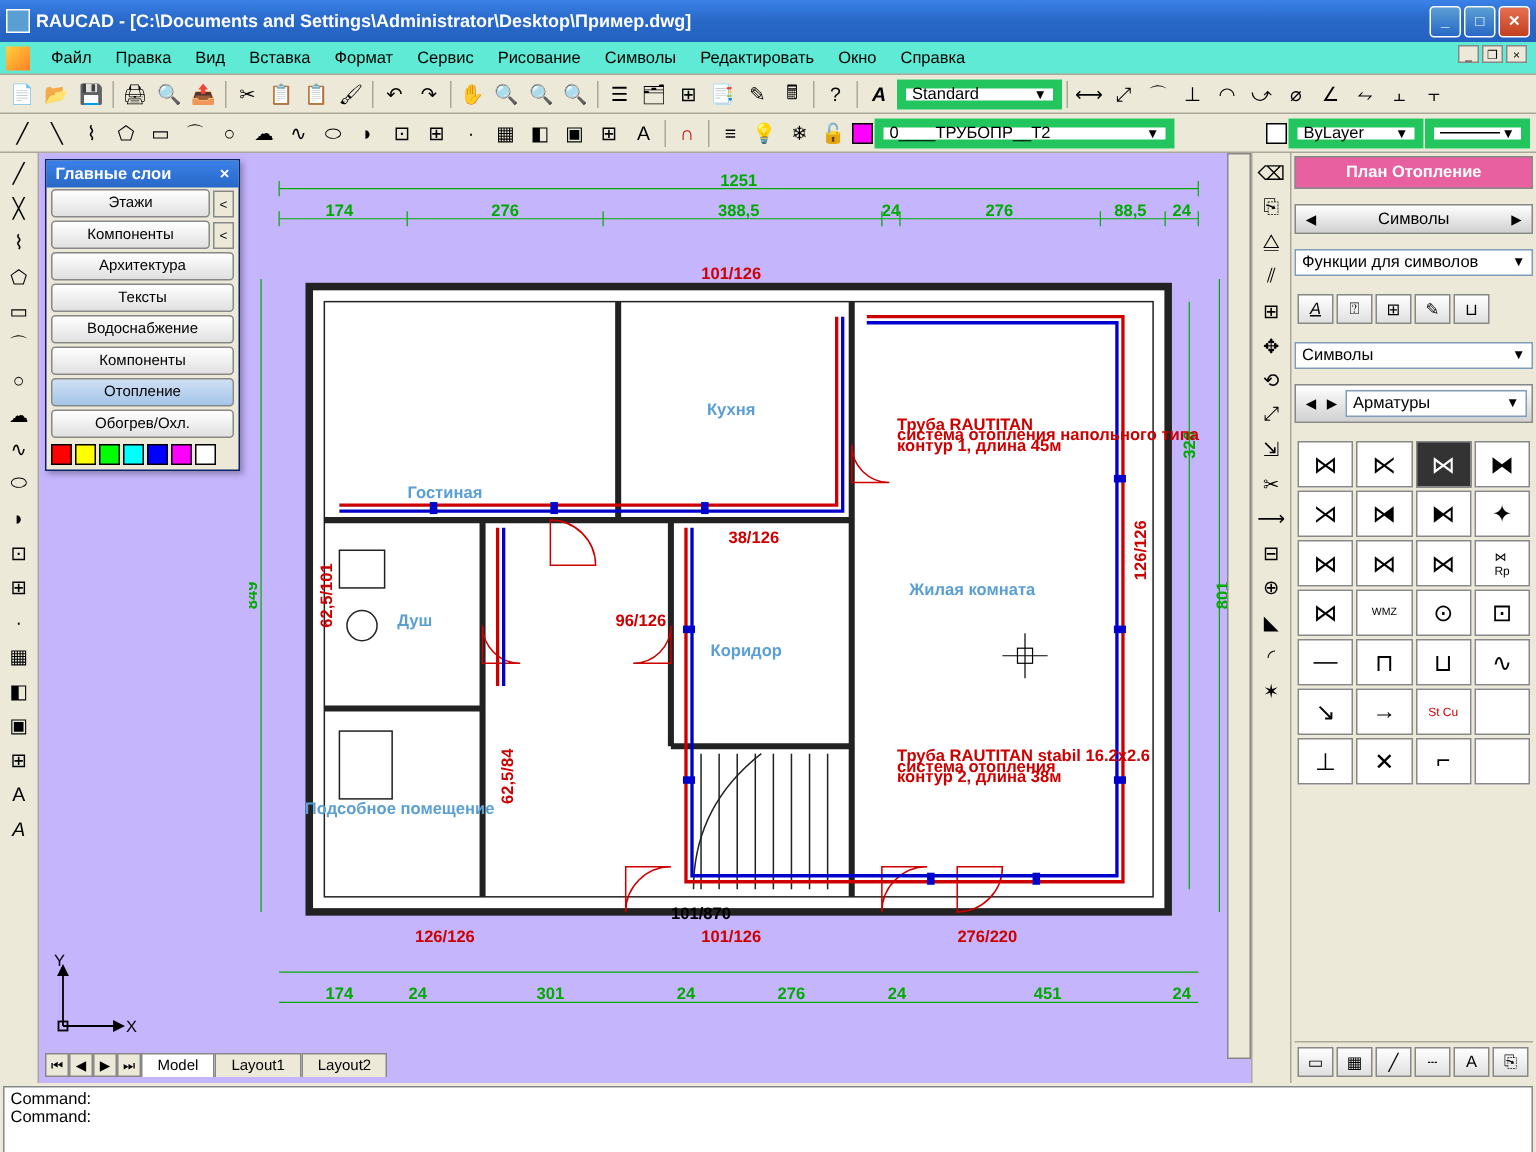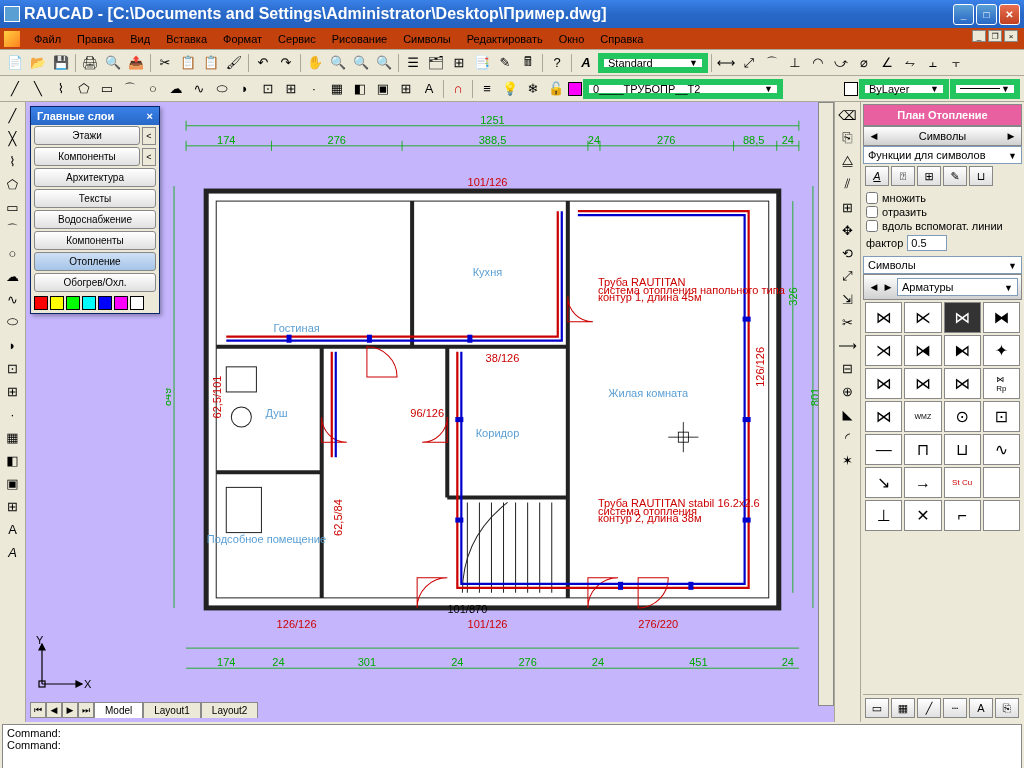--- a/index.html
+++ b/index.html
@@ -1,30 +1,30 @@
 <!DOCTYPE html>
 <html><head>
 <meta charset="utf-8">
 <style>
 * { box-sizing: border-box; margin: 0; padding: 0; font-family: Tahoma, sans-serif; font-size: 11px; }
 body { width: 1024px; height: 768px; background: #ece9d8; overflow: hidden; position: relative; }
 
 .titlebar { height: 28px; background: linear-gradient(to bottom, #3a81e8 0%, #2868c7 50%, #2462c0 100%); display: flex; align-items: center; padding: 0 4px; color: white; font-weight: bold; }
 .titlebar-icon { width: 16px; height: 16px; background: #5a9fd4; margin-right: 4px; border: 1px solid #fff; }
-.titlebar-text { flex: 1; font-size: 16px; }
+.titlebar-text { flex: 1; font-size: 12px; }
 .titlebar-buttons { display: flex; gap: 2px; }
 .titlebar-btn { width: 21px; height: 21px; border: 1px solid #fff; border-radius: 3px; display: flex; align-items: center; justify-content: center; color: white; font-weight: bold; font-size: 10px; cursor: pointer; }
 .titlebar-btn.min { background: linear-gradient(to bottom, #5a9fd4, #2868c7); }
 .titlebar-btn.max { background: linear-gradient(to bottom, #5a9fd4, #2868c7); }
 .titlebar-btn.close { background: linear-gradient(to bottom, #e87050, #c04020); }
 
 .mdi-controls { position: absolute; right: 6px; top: 30px; display: flex; gap: 2px; }
 .mdi-btn { width: 14px; height: 12px; border: 1px solid #888; background: #ece9d8; font-size: 8px; display: flex; align-items: center; justify-content: center; cursor: pointer; }
 
-.menubar { height: 22px; background: #c2410c; display: flex; align-items: center; padding: 0 4px; border-bottom: 1px solid #aca899; }
+.menubar { height: 22px; background: #5eead4; display: flex; align-items: center; padding: 0 4px; border-bottom: 1px solid #aca899; }
 .menubar-icon { width: 16px; height: 16px; background: linear-gradient(135deg, #ffd040, #ff8020); margin-right: 6px; }
 .menu-item { padding: 2px 8px; cursor: pointer; }
 
 .toolbar-row { height: 26px; background: #ece9d8; border-bottom: 1px solid #aca899; display: flex; align-items: center; padding: 1px 4px; gap: 1px; }
 .tb-btn { width: 22px; height: 22px; border: 1px solid transparent; display: flex; align-items: center; justify-content: center; cursor: pointer; font-size: 13px; }
 .tb-sep { width: 1px; height: 18px; background: #aca899; margin: 0 2px; }
 .tb-combo { height: 20px; border: 6px solid #22c55e; background: white; padding: 0 4px; display: flex; align-items: center; min-width: 80px; }
 .tb-combo-arrow { margin-left: auto; font-size: 9px; color: #000; }
 
 .workspace { display: flex; height: 620px; }
@@ -37,39 +37,39 @@
 .layers-panel { position: absolute; left: 4px; top: 4px; width: 130px; background: #ece9d8; border: 1px solid #0a246a; box-shadow: 2px 2px 4px rgba(0,0,0,0.3); z-index: 100; }
 .layers-title { background: linear-gradient(to bottom, #3a81e8, #2868c7); color: white; font-weight: bold; padding: 3px 6px; display: flex; justify-content: space-between; align-items: center; }
 .layers-close { cursor: pointer; font-weight: bold; }
 .layer-row { display: flex; align-items: center; padding: 1px 3px; gap: 2px; }
 .layer-btn { flex: 1; background: linear-gradient(to bottom, #fff, #e0e0e0); border: 1px solid #888; border-radius: 3px; padding: 3px 4px; text-align: center; cursor: pointer; font-size: 10px; }
 .layer-btn.selected { background: linear-gradient(to bottom, #cfe0f5, #a5c5e8); }
 .layer-expand { width: 14px; height: 18px; border: 1px solid #888; background: #ece9d8; font-size: 9px; display: flex; align-items: center; justify-content: center; cursor: pointer; }
 .layer-colors { display: flex; padding: 3px; gap: 2px; flex-wrap: wrap; }
 .layer-color { width: 14px; height: 14px; border: 1px solid #000; cursor: pointer; }
 
-.drawing { position: absolute; left: 140px; top: 5px; right: 5px; bottom: 25px; }
+.drawing { position: absolute; left: 140px; top: 5px; right: 5px; bottom: 25px; font-weight: bold; }
 .drawing svg { width: 100%; height: 100%; }
 
 .ucs { position: absolute; left: 6px; bottom: 28px; width: 60px; height: 60px; }
 
 .tabs-row { position: absolute; bottom: 2px; left: 4px; display: flex; align-items: center; height: 20px; }
 .tab-nav { width: 16px; height: 16px; border: 1px solid #888; background: #ece9d8; font-size: 9px; display: flex; align-items: center; justify-content: center; cursor: pointer; }
 .tab-item { padding: 2px 10px; background: #ece9d8; border: 1px solid #888; border-bottom: none; cursor: pointer; font-size: 10px; }
 .tab-item.active { background: #fff; }
 .scrollbar-v { position: absolute; right: 0; top: 0; bottom: 16px; width: 16px; background: #ece9d8; border: 1px solid #888; }
 
 .right-tools { width: 26px; background: #ece9d8; border-left: 1px solid #aca899; display: flex; flex-direction: column; padding: 2px 0; gap: 1px; }
 .right-tools .tb-btn { width: 22px; height: 22px; margin: 0 auto; }
 
-.right-panel { width: 164px; background: #ece9d8; border-left: 1px solid #aca899; padding: 2px; display: flex; flex-direction: column; gap: 0; }
+.right-panel { width: 164px; background: #ece9d8; border-left: 1px solid #aca899; padding: 2px; display: flex; flex-direction: column; gap: 10px; }
 .panel-header { background: #e860a0; color: white; padding: 4px; text-align: center; font-weight: bold; border: 1px solid #888; }
 .panel-section-title { background: linear-gradient(to bottom, #fff, #d0d0d0); border: 1px solid #888; padding: 3px; text-align: center; display: flex; align-items: center; }
 .panel-nav { width: 14px; font-size: 9px; cursor: pointer; }
-.panel-combo { border: 1px solid #7f9db9; background: white; padding: 2px 4px; display: flex; align-items: flex-end; font-size: 10px; }
+.panel-combo { border: 1px solid #7f9db9; background: white; padding: 2px 4px; display: flex; align-items: flex-start; font-size: 10px; }
 .panel-options { padding: 3px; }
 .panel-check { display: flex; align-items: center; gap: 4px; padding: 1px 0; }
 .panel-check input { width: 12px; height: 12px; }
 .panel-input-row { display: flex; align-items: center; gap: 4px; padding: 2px 0; }
 .panel-input { width: 40px; border: 1px solid #7f9db9; padding: 1px 3px; background: white; }
 .symbol-grid { display: grid; grid-template-columns: repeat(4, 1fr); gap: 2px; padding: 2px; }
 .symbol-cell { aspect-ratio: 1.2; border: 1px solid #888; background: white; display: flex; align-items: center; justify-content: center; cursor: pointer; font-size: 16px; }
 .toolbar-icons-row { display: flex; gap: 2px; padding: 2px; }
 .small-tb-btn { width: 24px; height: 20px; border: 1px solid #888; background: linear-gradient(to bottom,#fff,#e0e0e0); display: flex; align-items: center; justify-content: center; cursor: pointer; font-size: 11px; }
 
@@ -470,38 +470,20 @@
       <span>Функции для символов</span>
       <span class="tb-combo-arrow">▼</span>
     </div>
     <div class="toolbar-icons-row">
       <div class="small-tb-btn" style="font-style:italic;text-decoration:underline">A</div>
       <div class="small-tb-btn">⍰</div>
       <div class="small-tb-btn">⊞</div>
       <div class="small-tb-btn">✎</div>
       <div class="small-tb-btn">⊔</div>
     </div>
-    <div class="panel-options">
-      <label class="panel-check">
-          <input type="checkbox" style="">
-          <span>множить</span>
-        </label>
-      <label class="panel-check">
-          <input type="checkbox" style="">
-          <span>отразить</span>
-        </label>
-      <label class="panel-check">
-          <input type="checkbox" style="">
-          <span>вдоль вспомогат. линии</span>
-        </label>
-      <div class="panel-input-row">
-        <span>фактор</span>
-        <input class="panel-input" value="0.5" style="">
-      </div>
-    </div>
     <div class="panel-combo">
       <span>Символы</span>
       <span class="tb-combo-arrow">▼</span>
     </div>
     <div class="panel-section-title">
       <span class="panel-nav">◀</span>
       <span class="panel-nav">▶</span>
       <div class="panel-combo" style="flex:1;margin-left:2px">
         <span>Арматуры</span>
         <span class="tb-combo-arrow">▼</span>

